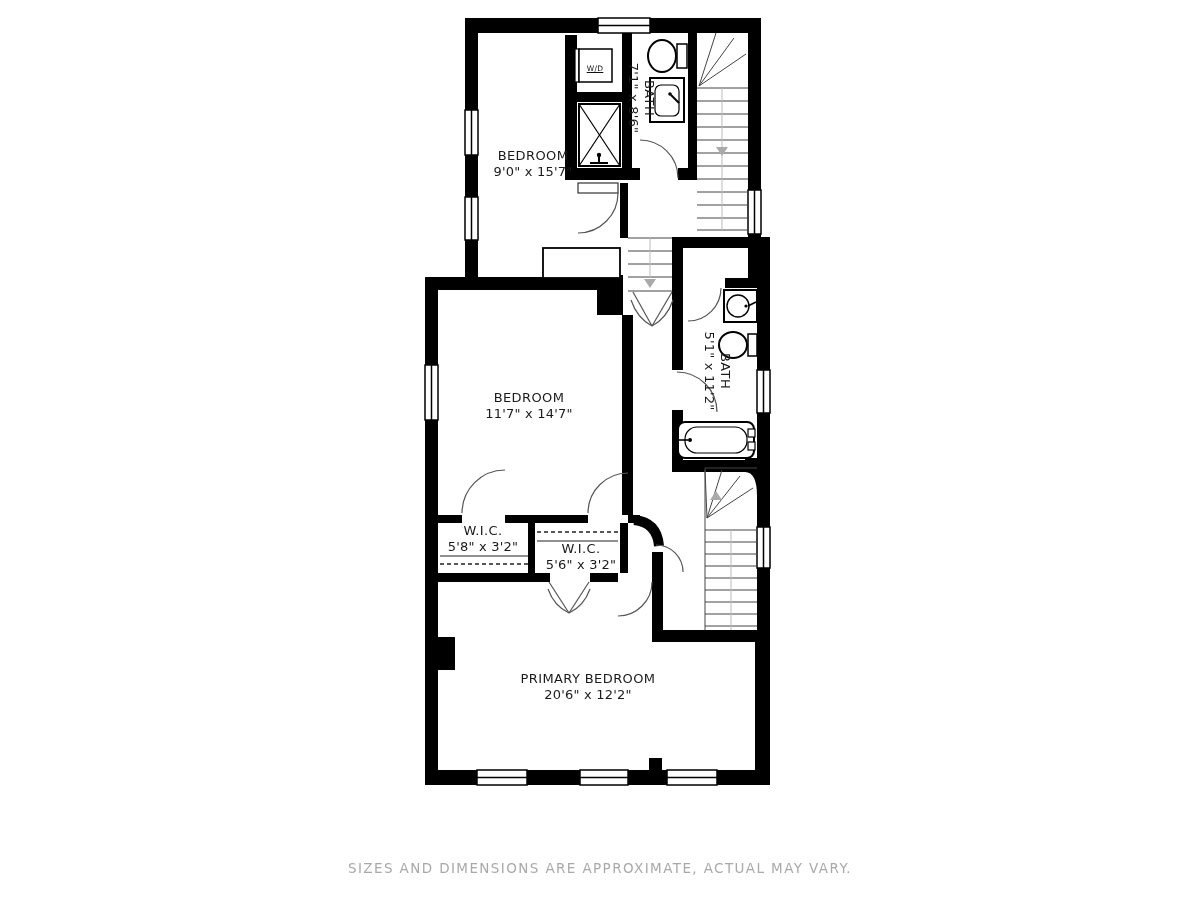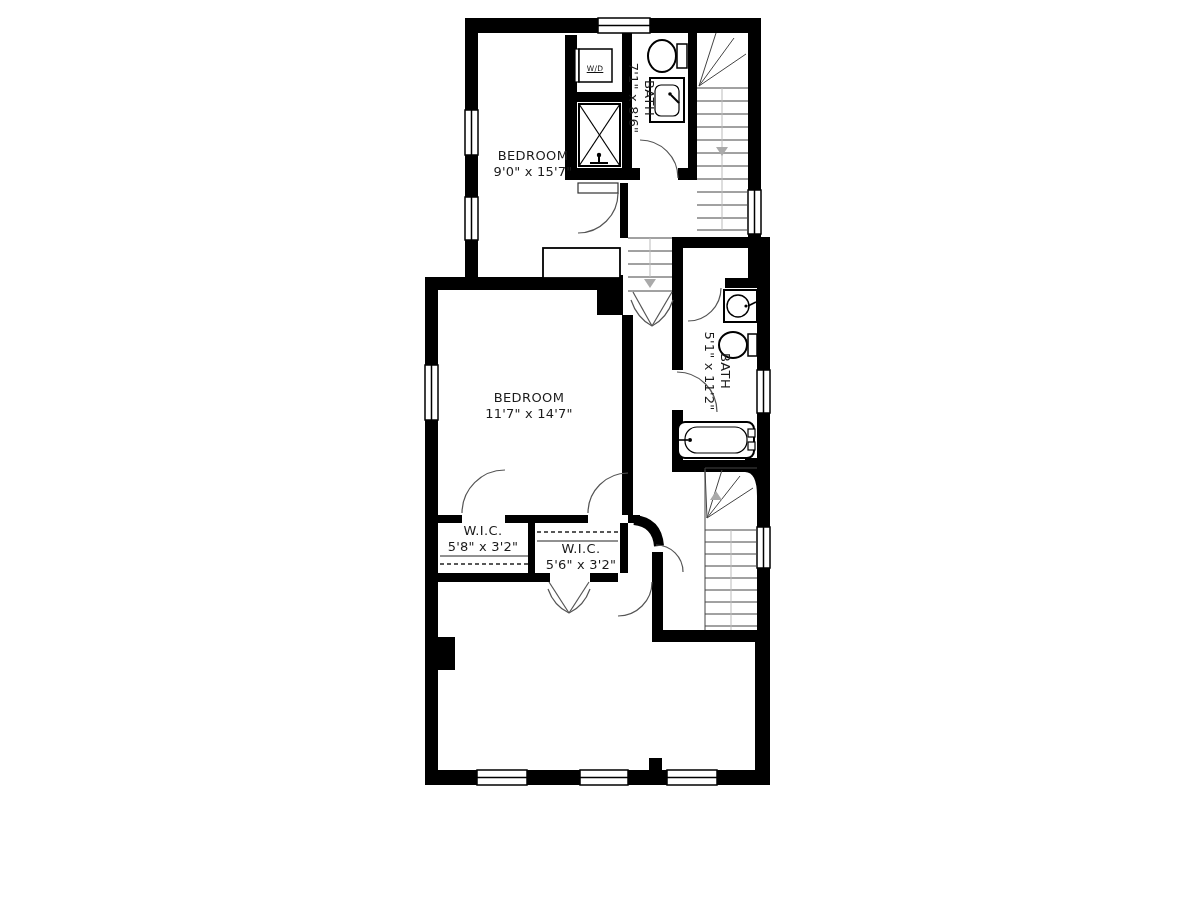--- a/index.html
+++ b/index.html
@@ -262,15 +262,20 @@
 <div class="lbl" style="left:423px;top:523px;width:120px;">
   <div class="room-name">W.I.C.</div>
   <div class="room-dims">5'8" x 3'2"</div>
 </div>
 
 <div class="lbl" style="left:521px;top:541px;width:120px;">
   <div class="room-name">W.I.C.</div>
   <div class="room-dims">5'6" x 3'2"</div>
 </div>
 
-
+<div class="lbl" style="left:488px;top:671px;width:200px;">
+  <div class="room-name">PRIMARY BEDROOM</div>
+  <div class="room-dims">20'6" x 12'2"</div>
+</div>
+
+<div class="footer-note">SIZES AND DIMENSIONS ARE APPROXIMATE, ACTUAL MAY VARY.</div>
 
 </div>
 
 </body></html>

